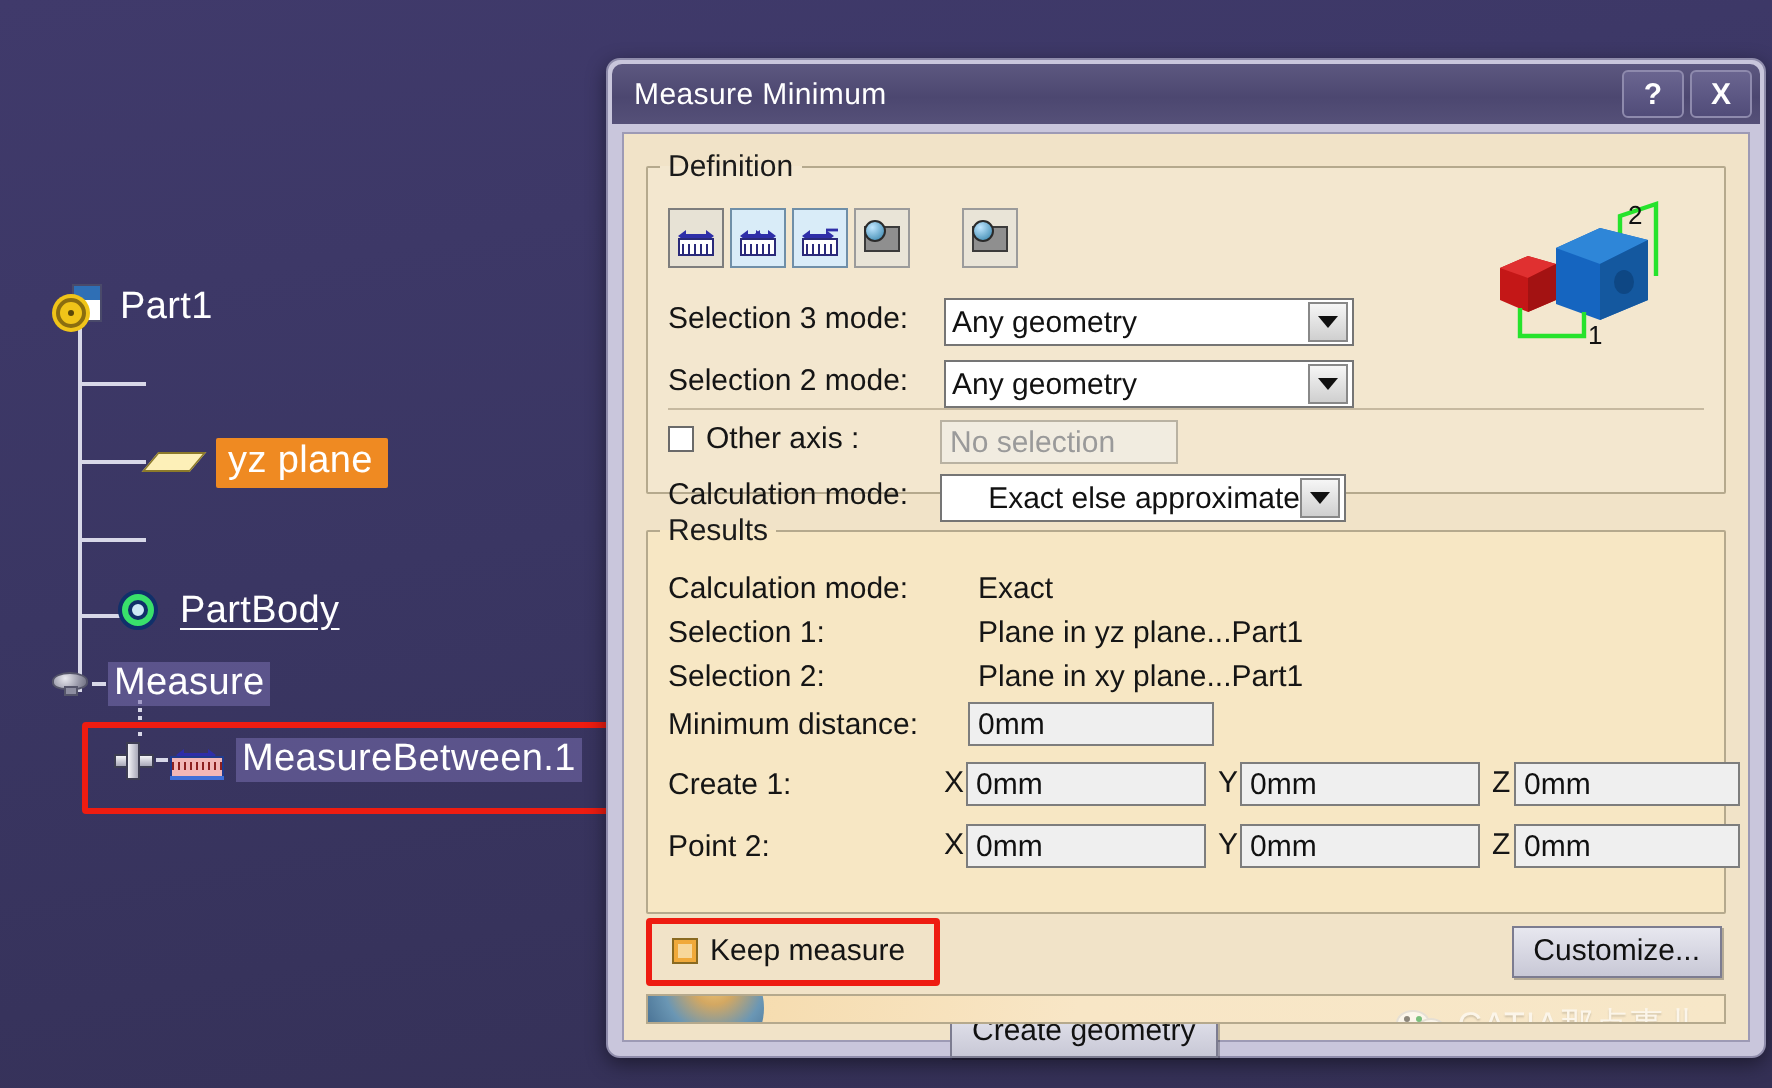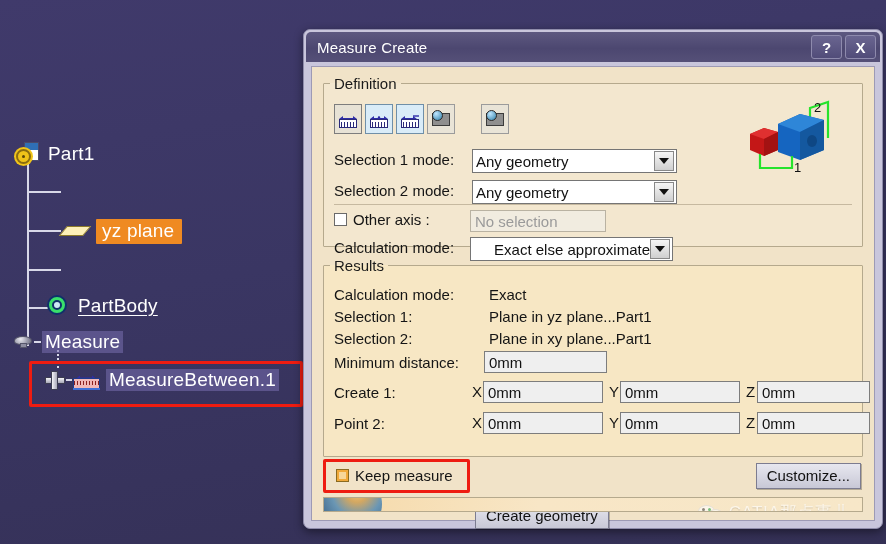--- a/index.html
+++ b/index.html
@@ -13,21 +13,21 @@
   }
 
   
   #viewport {
     position:absolute; left:0; top:0; width:886px; height:544px;
     background: linear-gradient(170deg, #403a6b 0%, #3a3663 45%, #343055 100%);
   }
 
   
   #spec-tree {
-    position:absolute; left:0; top:128px; width:310px; height:300px;
+    position:absolute; left:12px; top:128px; width:310px; height:300px;
     color:#ffffff;
   }
   .tree-row { position:absolute; display:flex; align-items:center; white-space:nowrap; }
   .tree-label { font-size:19px; letter-spacing:0.2px; color:#ffffff; }
   .tree-label.boxed {
     background:#ef8a22; color:#ffffff; padding:1px 8px 2px 6px; border-radius:1px;
   }
   .tree-label.underlined { text-decoration: underline; text-underline-offset:3px; }
   .tree-label.softsel { background: rgba(120,110,175,0.55); padding:0 3px; }
 
@@ -315,21 +315,21 @@
       </span>
       <span class="tree-label softsel" style="margin-left:4px;">MeasureBetween.1</span>
     </div>
 
     <div class="red-box" style="left:29px; top:233px; width:274px; height:46px;"></div>
   </div>
 
   <div id="dialog">
 
     <div id="titlebar">
-      <span id="title-text">Measure Create</span>
+      <span id="title-text">Measure Minimum</span>
       <span class="tb-btns">
         <span class="tb-btn">?</span>
         <span class="tb-btn">X</span>
       </span>
     </div>
 
     <div id="dialog-body">
 
       <fieldset class="grp" id="grp-definition">
         <legend>Definition</legend>
@@ -396,21 +396,21 @@
             <path d="M6 36 L20 30 L34 34 L20 41 Z" fill="#e03030"></path>
             <path d="M20 41 L34 34 L34 52 L20 58 Z" fill="#a31212"></path>
 
             <path d="M16 56 L16 70 L48 70 L48 58" stroke="#26e32c" stroke-width="2.2" fill="none"></path>
             <text x="50" y="74" font-family="Liberation Sans, sans-serif" font-size="13" fill="#111">1</text>
             <text x="70" y="14" font-family="Liberation Sans, sans-serif" font-size="13" fill="#111">2</text>
           </svg>
         </div>
 
         <div class="row" style="left:10px; top:59px;">
-          <span class="lbl">Selection 1 mode:</span>
+          <span class="lbl">Selection 3 mode:</span>
         </div>
         <div class="combo" style="position:absolute; left:148px; top:57px; width:205px;">
           <span>Any geometry</span>
           <span class="arrow-btn">
               <span class="caret"></span>
             </span>
         </div>
 
         <div class="row" style="left:10px; top:90px;">
           <span class="lbl">Selection 2 mode:</span>
@@ -421,21 +421,21 @@
               <span class="caret"></span>
             </span>
         </div>
 
         <div class="sep" style="left:10px; top:112px; right:10px;"></div>
 
         <div class="row" style="left:10px; top:119px;">
           <span class="chk"></span>
           <span class="lbl">Other axis :</span>
         </div>
-        <div class="txtbox ghost" style="position:absolute; left:146px; top:118px; width:136px;">
+        <div class="txtbox ghost" style="position:absolute; left:146px; top:118px; width:119px;">
           <span>No selection</span>
         </div>
 
         <div class="row" style="left:10px; top:147px;">
           <span class="lbl">Calculation mode:</span>
         </div>
         <div class="combo" style="position:absolute; left:146px; top:145px; width:203px;justify-content:flex-end;">
           <span>Exact else approximate</span>
           <span class="arrow-btn">
               <span class="caret"></span>

